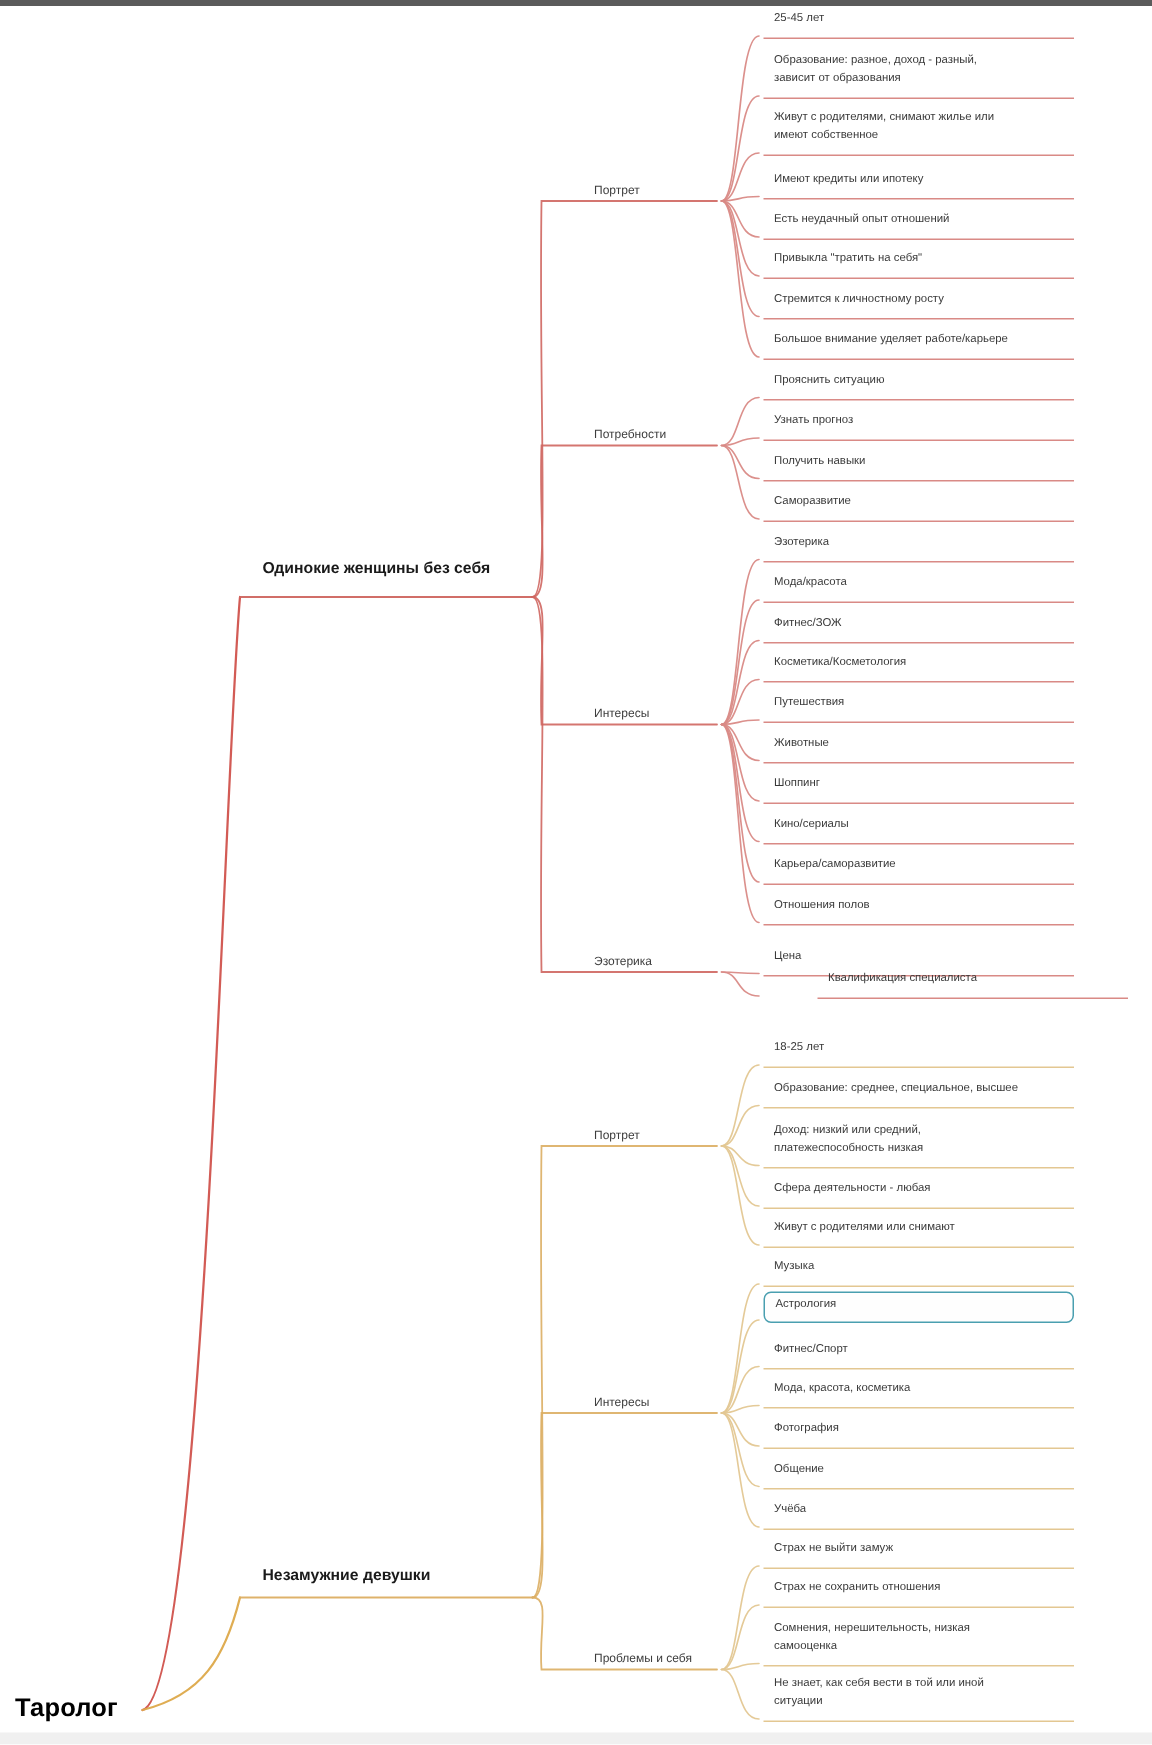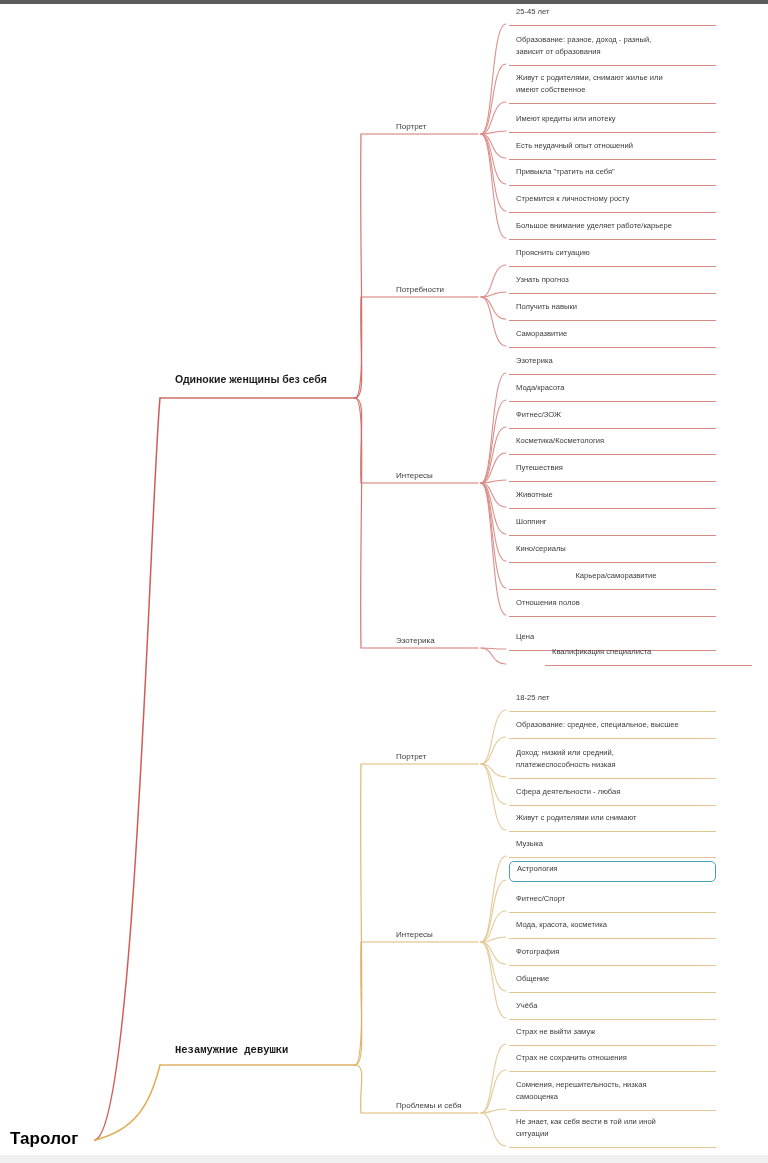--- a/index.html
+++ b/index.html
@@ -146,26 +146,26 @@
     <div class="node leaf red" style="left: 509px; top: 327px; width: 207px; height: 21px;">Саморазвитие<span class="ul" style="width: 207px;"></span></div>
     <div class="node sub-label" style="left: 396px; top: 471px;">Интересы</div>
     <div class="node leaf red" style="left: 509px; top: 354px; width: 207px; height: 21px;">Эзотерика<span class="ul" style="width: 207px;"></span></div>
     <div class="node leaf red" style="left: 509px; top: 381px; width: 207px; height: 21px;">Мода/красота<span class="ul" style="width: 207px;"></span></div>
     <div class="node leaf red" style="left: 509px; top: 408px; width: 207px; height: 21px;">Фитнес/ЗОЖ<span class="ul" style="width: 207px;"></span></div>
     <div class="node leaf red" style="left: 509px; top: 434px; width: 207px; height: 21px;">Косметика/Косметология<span class="ul" style="width: 207px;"></span></div>
     <div class="node leaf red" style="left: 509px; top: 461px; width: 207px; height: 21px;">Путешествия<span class="ul" style="width: 207px;"></span></div>
     <div class="node leaf red" style="left: 509px; top: 488px; width: 207px; height: 21px;">Животные<span class="ul" style="width: 207px;"></span></div>
     <div class="node leaf red" style="left: 509px; top: 515px; width: 207px; height: 21px;">Шоппинг<span class="ul" style="width: 207px;"></span></div>
     <div class="node leaf red" style="left: 509px; top: 542px; width: 207px; height: 21px;">Кино/сериалы<span class="ul" style="width: 207px;"></span></div>
-    <div class="node leaf red" style="left: 509px; top: 569px; width: 207px; height: 21px; text-align: center;">Карьера/саморазвитие<span class="ul" style="width: 207px;"></span></div>
+    <div class="node leaf red" style="left: 509px; top: 569px; width: 207px; height: 21px;">Карьера/саморазвитие<span class="ul" style="width: 207px;"></span></div>
     <div class="node leaf red" style="left: 509px; top: 596px; width: 207px; height: 21px;">Отношения полов<span class="ul" style="width: 207px;"></span></div>
     <div class="node sub-label" style="left: 396px; top: 636px;">Эзотерика</div>
     <div class="node leaf red" style="left: 509px; top: 630px; width: 207px; height: 21px;">Цена<span class="ul" style="width: 207px;"></span></div>
     <div class="node leaf red" style="left: 509px; top: 645px; width: 207px; height: 21px; margin-left: 36px;">Квалификация специалиста<span class="ul" style="width: 207px;"></span></div>
-    <div class="node topic-label" style="left: 175px; top: 1044px; font-family: Liberation Mono, monospace;">Незамужние девушки</div>
+    <div class="node topic-label" style="left: 175px; top: 1044px;">Незамужние девушки</div>
     <div class="node sub-label" style="left: 396px; top: 752px;">Портрет</div>
     <div class="node leaf orange" style="left: 509px; top: 691px; width: 207px; height: 21px;">18-25 лет<span class="ul" style="width: 207px;"></span></div>
     <div class="node leaf orange" style="left: 509px; top: 718px; width: 207px; height: 21px;">Образование: среднее, специальное, высшее<span class="ul" style="width: 207px;"></span></div>
     <div class="node leaf orange" style="left: 509px; top: 746px; width: 207px; height: 33px;">Доход: низкий или средний,
 платежеспособность низкая<span class="ul" style="width: 207px;"></span></div>
     <div class="node leaf orange" style="left: 509px; top: 785px; width: 207px; height: 21px;">Сфера деятельности - любая<span class="ul" style="width: 207px;"></span></div>
     <div class="node leaf orange" style="left: 509px; top: 811px; width: 207px; height: 21px;">Живут с родителями или снимают<span class="ul" style="width: 207px;"></span></div>
     <div class="node sub-label" style="left: 396px; top: 930px;">Интересы</div>
     <div class="node leaf orange" style="left: 509px; top: 837px; width: 207px; height: 21px;">Музыка<span class="ul" style="width: 207px;"></span></div>
     <div class="node leaf orange selected" style="left: 509px; top: 861px; width: 207px; height: 21px;">Астрология</div>

